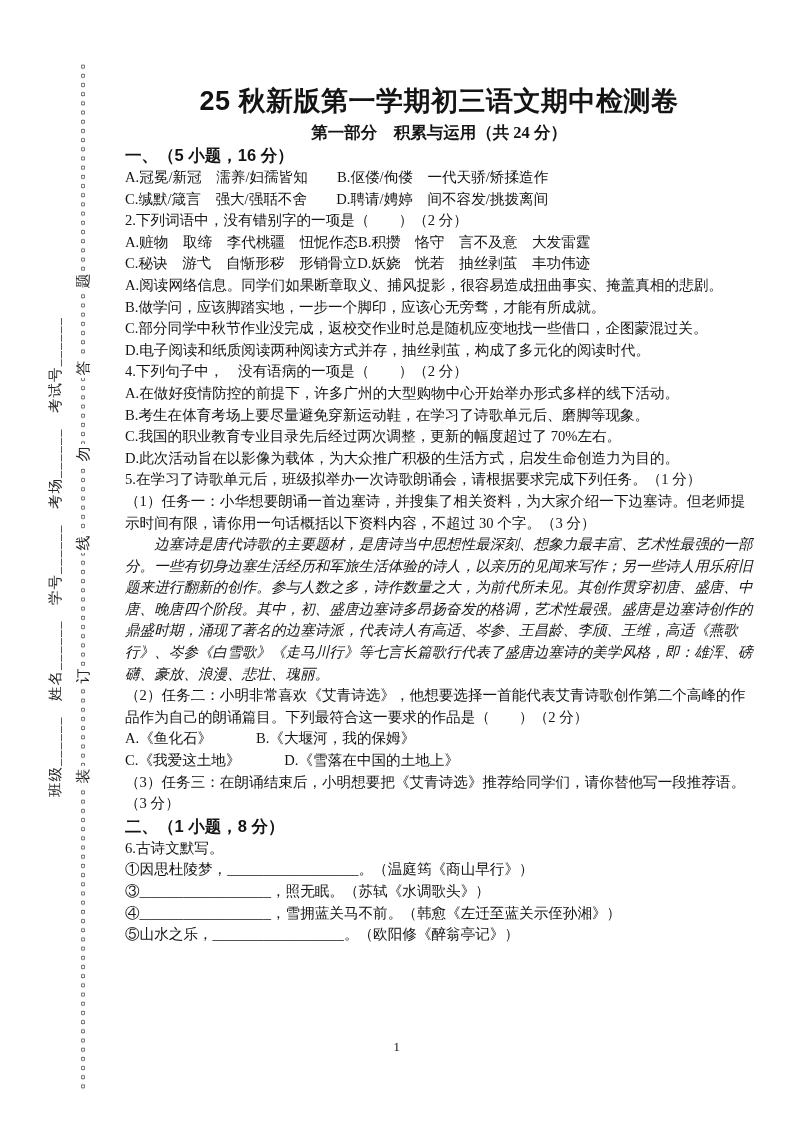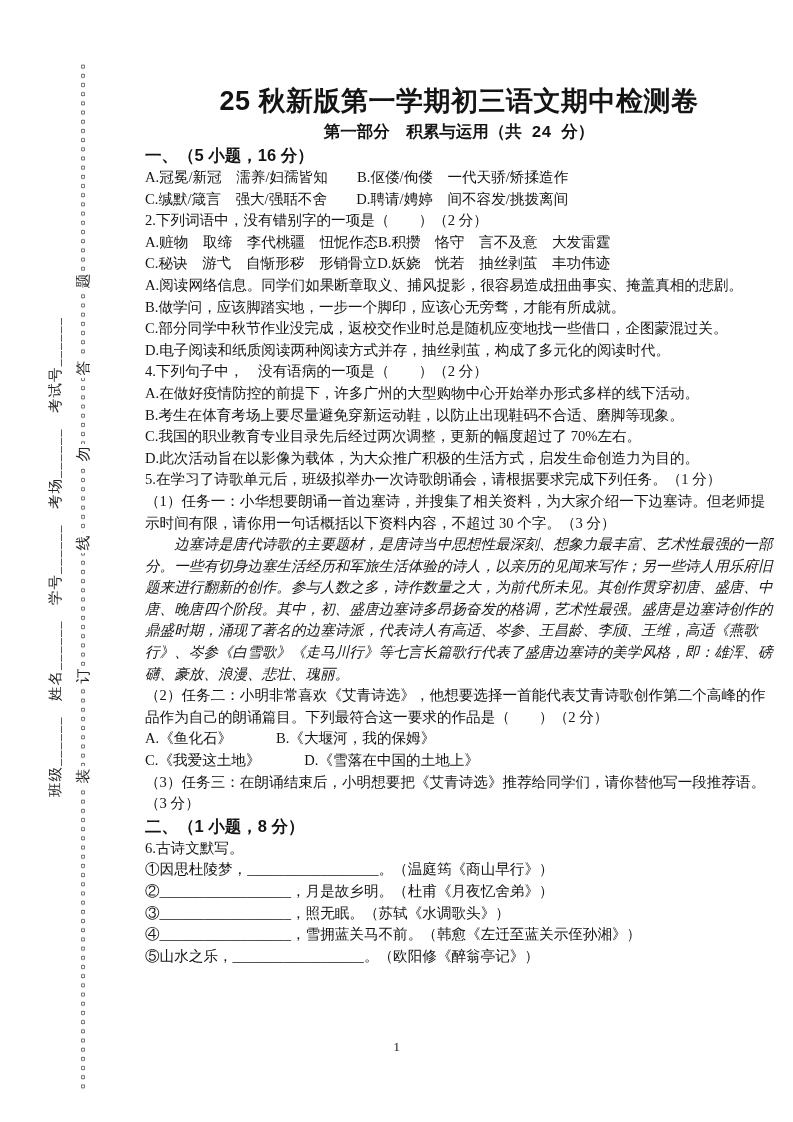--- a/index.html
+++ b/index.html
@@ -22,28 +22,28 @@
     text-align:center; font-size:15px; background:#ffffff;
     transform:rotate(-90deg); color:#222;
   }
   .fields {
     position:absolute; left:46px; top:797px; width:462px; height:20px;
     transform:rotate(-90deg); transform-origin:0 0;
     font-size:14.5px; letter-spacing:1px; white-space:nowrap; color:#222;
   }
 
   
-  .content { position:absolute; left:125px; top:84px; width:628px;margin-left:20px; }
+  .content { position:absolute; left:125px; top:84px; width:628px; }
   p.line { margin:0; font-size:14.6px; line-height:21.6px; white-space:pre-wrap; word-break:break-word; }
   p.title {
     font-family:"Liberation Sans","DejaVu Sans",sans-serif; font-weight:bold;
     font-size:27px; line-height:34px; text-align:center; margin-bottom:3px; letter-spacing:0.5px;
   }
   p.h2 {
-    font-family:Liberation Mono, monospace; font-weight:bold;
+    font-family:Liberation Serif, serif; font-weight:bold;
     font-size:16.5px; line-height:23px; text-align:center;
   }
   p.h3 {
     font-family:"Liberation Sans","DejaVu Sans",sans-serif; font-weight:bold;
     font-size:16.5px; line-height:23px;
   }
   p.kai { font-style:italic; text-indent:2em; }
 
   .pagenum {
     position:absolute; left:0; right:0; top:1039px; text-align:center;
@@ -74,33 +74,32 @@
       <p class="line body">C.缄默/箴言　强大/强聒不舍　　D.聘请/娉婷　间不容发/挑拨离间</p>
       <p class="line body">2.下列词语中，没有错别字的一项是（　　）（2 分）</p>
       <p class="line body">A.赃物　取缔　李代桃疆　忸怩作态B.积攒　恪守　言不及意　大发雷霆</p>
       <p class="line body">C.秘诀　游弋　自惭形秽　形销骨立D.妖娆　恍若　抽丝剥茧　丰功伟迹</p>
       <p class="line body">A.阅读网络信息。同学们如果断章取义、捕风捉影，很容易造成扭曲事实、掩盖真相的悲剧。</p>
       <p class="line body">B.做学问，应该脚踏实地，一步一个脚印，应该心无旁骛，才能有所成就。</p>
       <p class="line body">C.部分同学中秋节作业没完成，返校交作业时总是随机应变地找一些借口，企图蒙混过关。</p>
       <p class="line body">D.电子阅读和纸质阅读两种阅读方式并存，抽丝剥茧，构成了多元化的阅读时代。</p>
       <p class="line body">4.下列句子中，　没有语病的一项是（　　）（2 分）</p>
       <p class="line body">A.在做好疫情防控的前提下，许多广州的大型购物中心开始举办形式多样的线下活动。</p>
-      <p class="line body">B.考生在体育考场上要尽量避免穿新运动鞋，以防止出现鞋码不合适、磨脚等现象。</p>
+      <p class="line body">B.考生在体育考场上要尽量避免穿新运动鞋，在学习了诗歌单元后、磨脚等现象。</p>
       <p class="line body">C.我国的职业教育专业目录先后经过两次调整，更新的幅度超过了 70%左右。</p>
       <p class="line body">D.此次活动旨在以影像为载体，为大众推广积极的生活方式，启发生命创造力为目的。</p>
       <p class="line body">5.在学习了诗歌单元后，班级拟举办一次诗歌朗诵会，请根据要求完成下列任务。（1 分）</p>
       <p class="line body">（1）任务一：小华想要朗诵一首边塞诗，并搜集了相关资料，为大家介绍一下边塞诗。但老师提示时间有限，请你用一句话概括以下资料内容，不超过 30 个字。（3 分）</p>
       <p class="line kai">边塞诗是唐代诗歌的主要题材，是唐诗当中思想性最深刻、想象力最丰富、艺术性最强的一部分。一些有切身边塞生活经历和军旅生活体验的诗人，以亲历的见闻来写作；另一些诗人用乐府旧题来进行翻新的创作。参与人数之多，诗作数量之大，为前代所未见。其创作贯穿初唐、盛唐、中唐、晚唐四个阶段。其中，初、盛唐边塞诗多昂扬奋发的格调，艺术性最强。盛唐是边塞诗创作的鼎盛时期，涌现了著名的边塞诗派，代表诗人有高适、岑参、王昌龄、李颀、王维，高适《燕歌行》、岑参《白雪歌》《走马川行》等七言长篇歌行代表了盛唐边塞诗的美学风格，即：雄浑、磅礴、豪放、浪漫、悲壮、瑰丽。</p>
       <p class="line body">（2）任务二：小明非常喜欢《艾青诗选》，他想要选择一首能代表艾青诗歌创作第二个高峰的作品作为自己的朗诵篇目。下列最符合这一要求的作品是（　　）（2 分）</p>
       <p class="line body">A.《鱼化石》　　　B.《大堰河，我的保姆》</p>
       <p class="line body">C.《我爱这土地》　　　D.《雪落在中国的土地上》</p>
       <p class="line body">（3）任务三：在朗诵结束后，小明想要把《艾青诗选》推荐给同学们，请你替他写一段推荐语。（3 分）</p>
       <p class="line h3">二、（1 小题，8 分）</p>
       <p class="line body">6.古诗文默写。</p>
       <p class="line body">①因思杜陵梦，__________________。（温庭筠《商山早行》）</p>
-      <p class="line body">②__________________，月是故乡明。（杜甫《月夜忆舍弟》）</p>
       <p class="line body">③__________________，照无眠。（苏轼《水调歌头》）</p>
       <p class="line body">④__________________，雪拥蓝关马不前。（韩愈《左迁至蓝关示侄孙湘》）</p>
       <p class="line body">⑤山水之乐，__________________。（欧阳修《醉翁亭记》）</p>
     </div>
 
   <div class="pagenum">1</div>
 </div>
 
 </body></html>

